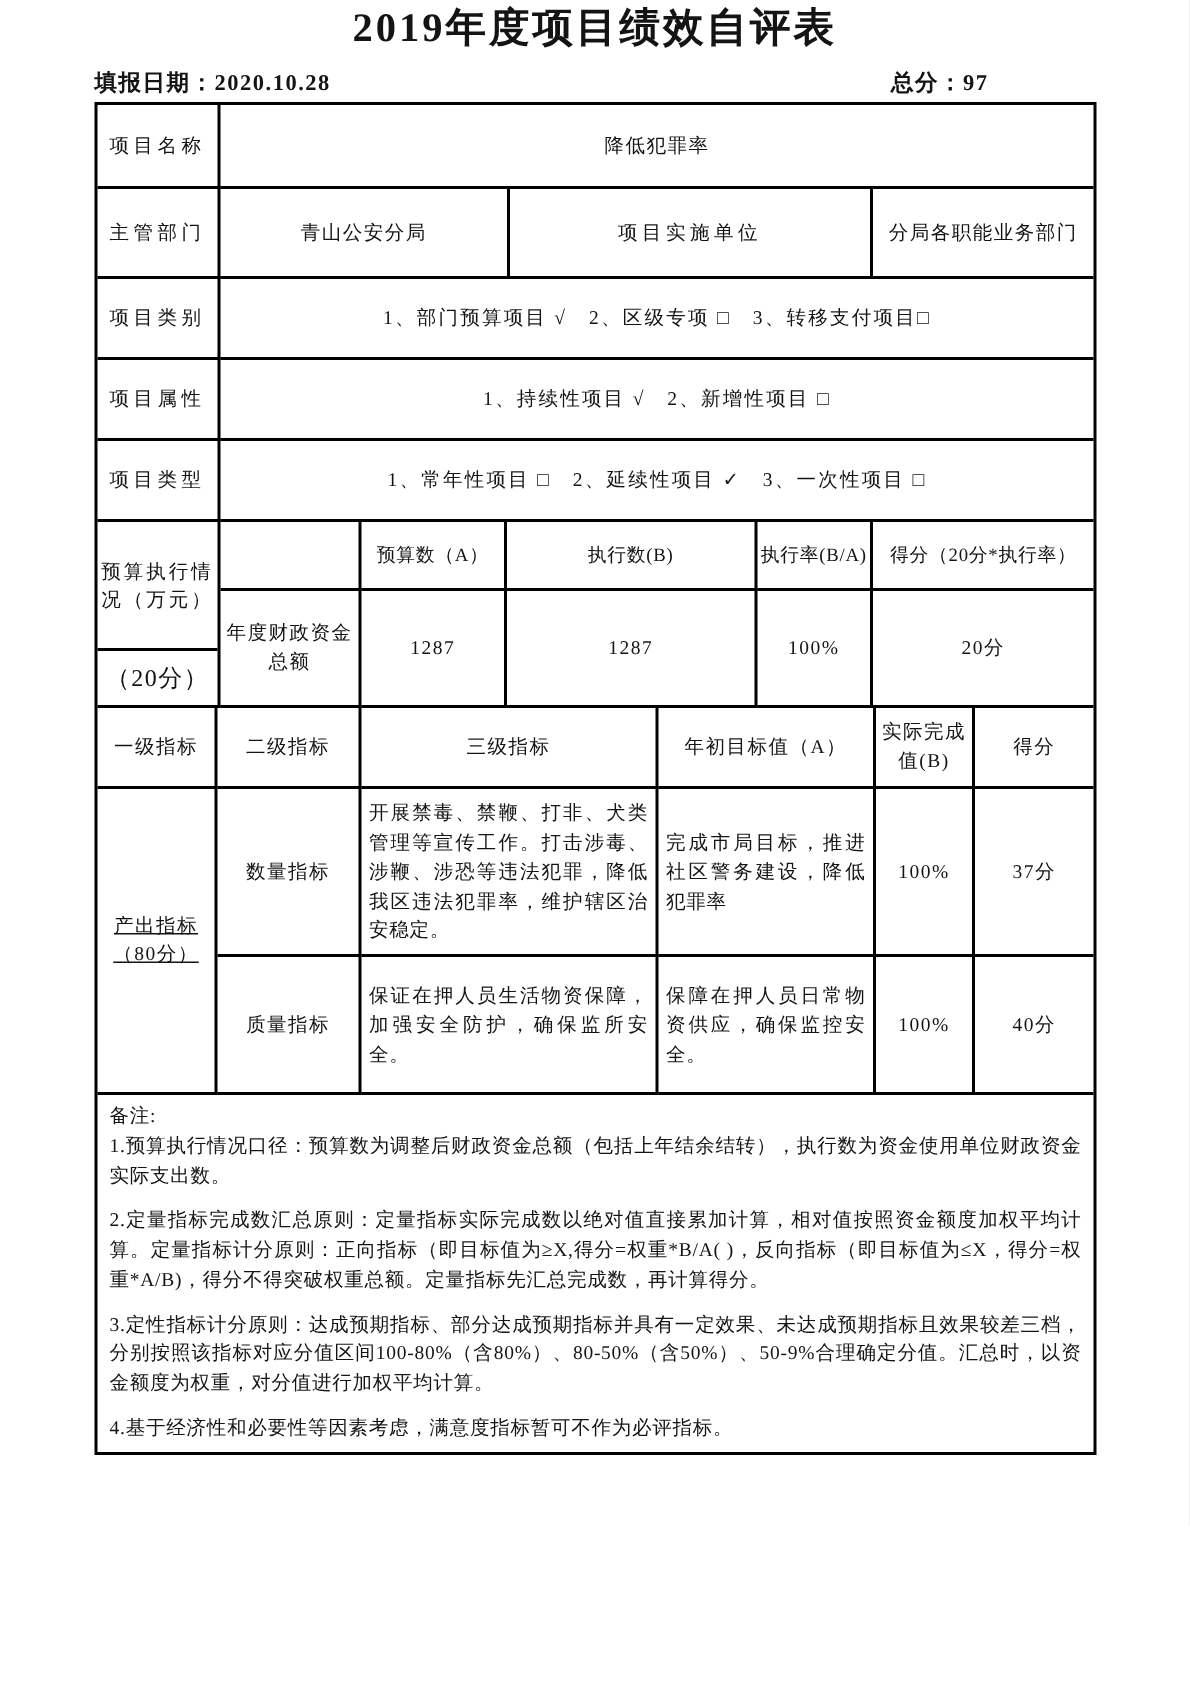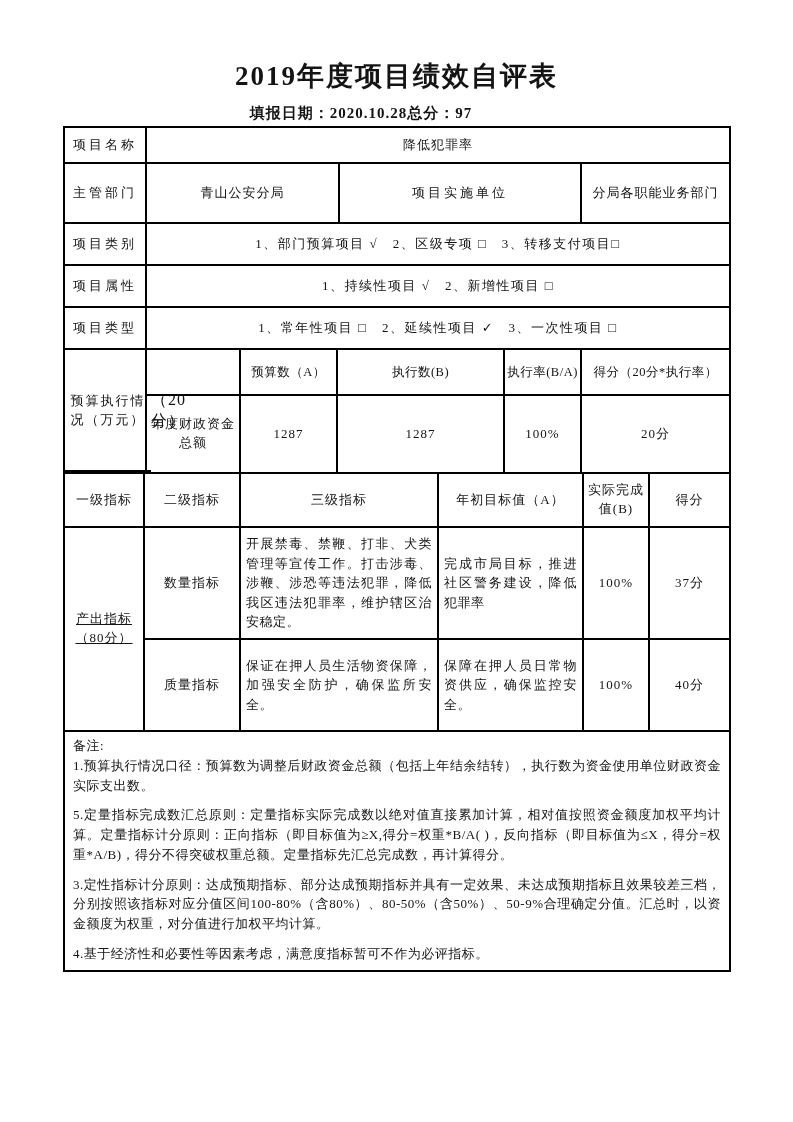--- a/index.html
+++ b/index.html
@@ -4,48 +4,48 @@
 <style>
   * { box-sizing: border-box; }
   html, body { margin: 0; padding: 0; background: #e8e8e8; }
   .page {
     width: 793px; height: 1122px; background: #ffffff; margin: 0 auto;
     position: relative; overflow: hidden;
     font-family: "Liberation Serif", "DejaVu Serif", serif;
     color: #141414;
   }
   .title {
-    margin: 0; padding-top: 58px; text-align: center;
+    margin: 0; text-align: center;
     font-size: 27px; font-weight: bold; letter-spacing: 2px;
   }
   .meta {
     width: 668px; margin: 10px 0 0 63px; display: flex;
-    justify-content: center; align-items: flex-end;
+    justify-content: space-between; align-items: flex-end;
     font-size: 15px; font-weight: bold; letter-spacing: 1px;
     padding-bottom: 3px;
   }
   .meta .score { margin-right: 72px; }
   .tbl { width: 668px; margin-left: 63px; border: 2px solid #000; background: #fff; }
   .row { display: grid; }
   .c {
     border-right: 2px solid #000; border-bottom: 2px solid #000;
     display: flex; align-items: center; justify-content: center;
     text-align: center; font-size: 13px; padding: 2px 3px;
     line-height: 1.45; letter-spacing: 1px;
   }
   .nr { border-right: none; }
   .lbl { letter-spacing: 3px; }
   
-  .r-name { grid-template-columns: 82px 1fr; height: 36px; }
+  .r-name { grid-template-columns: 82px 1fr; height: 56px; }
   .r-dept { grid-template-columns: 82px 193px 242px 1fr; height: 60px; }
-  .r-opt  { grid-template-columns: 82px 1fr; height: 42px; }
+  .r-opt  { grid-template-columns: 82px 1fr; height: 54px; }
   .opt-line { letter-spacing: 1.5px; }
   
   .budget { display: grid; grid-template-columns: 82px 94px 97px 167px 77px 1fr; grid-template-rows: 46px 78px; }
-  .b-left { grid-row: 1 / 3; border-right: 2px solid #000; border-bottom: 2px solid #000; display: flex; flex-direction: row; padding: 0; }
+  .b-left { grid-row: 1 / 3; border-right: 2px solid #000; border-bottom: 2px solid #000; display: flex; flex-direction: column; padding: 0; }
   .b-left-top { flex: 0 0 86px; border-bottom: 2px solid #000; display: flex; align-items: center; justify-content: center; text-align: center; letter-spacing: 2px; font-size: 13px; line-height: 1.5; padding: 2px; }
   .b-left-bot { flex: 1 1 auto; display: flex; align-items: center; justify-content: center; font-size: 16px; letter-spacing: 1px; }
   .b-head { font-size: 12.5px; white-space: nowrap; letter-spacing: 0.5px; padding: 14px 1px; }
   
   .ind-h { display: grid; grid-template-columns: 80px 96px 198px 145px 66px 1fr; height: 54px; }
   .ind-b { display: grid; grid-template-columns: 80px 96px 198px 145px 66px 1fr; grid-template-rows: 112px 92px; }
   .g-left { grid-row: 1 / 3; text-decoration: underline; }
   .just { text-align: justify; text-align-last: left; word-break: break-all; padding: 4px 5px; letter-spacing: 0.5px; line-height: 1.5; }
   
   .notes { padding: 4px 8px 6px 8px; font-size: 13px; line-height: 1.52; letter-spacing: 0.5px; min-height: 186px; }
@@ -132,19 +132,19 @@
       <div class="c">质量指标</div>
       <div class="c just">保证在押人员生活物资保障，加强安全防护，确保监所安全。</div>
       <div class="c just">保障在押人员日常物资供应，确保监控安全。</div>
       <div class="c">100%</div>
       <div class="c nr">40分</div>
     </div>
 
     <div class="notes">
       <div class="nt">备注:</div>
       <p>1.预算执行情况口径：预算数为调整后财政资金总额（包括上年结余结转），执行数为资金使用单位财政资金实际支出数。</p>
-      <p>5.定量指标完成数汇总原则：定量指标实际完成数以绝对值直接累加计算，相对值按照资金额度加权平均计算。定量指标计分原则：正向指标（即目标值为≥X,得分=权重*B/A( )，反向指标（即目标值为≤X，得分=权重*A/B)，得分不得突破权重总额。定量指标先汇总完成数，再计算得分。</p>
+      <p>2.定量指标完成数汇总原则：定量指标实际完成数以绝对值直接累加计算，相对值按照资金额度加权平均计算。定量指标计分原则：正向指标（即目标值为≥X,得分=权重*B/A( )，反向指标（即目标值为≤X，得分=权重*A/B)，得分不得突破权重总额。定量指标先汇总完成数，再计算得分。</p>
       <p>3.定性指标计分原则：达成预期指标、部分达成预期指标并具有一定效果、未达成预期指标且效果较差三档，分别按照该指标对应分值区间100-80%（含80%）、80-50%（含50%）、50-9%合理确定分值。汇总时，以资金额度为权重，对分值进行加权平均计算。</p>
       <p>4.基于经济性和必要性等因素考虑，满意度指标暂可不作为必评指标。</p>
     </div>
 
   </div>
 </div>
 
 </body></html>

